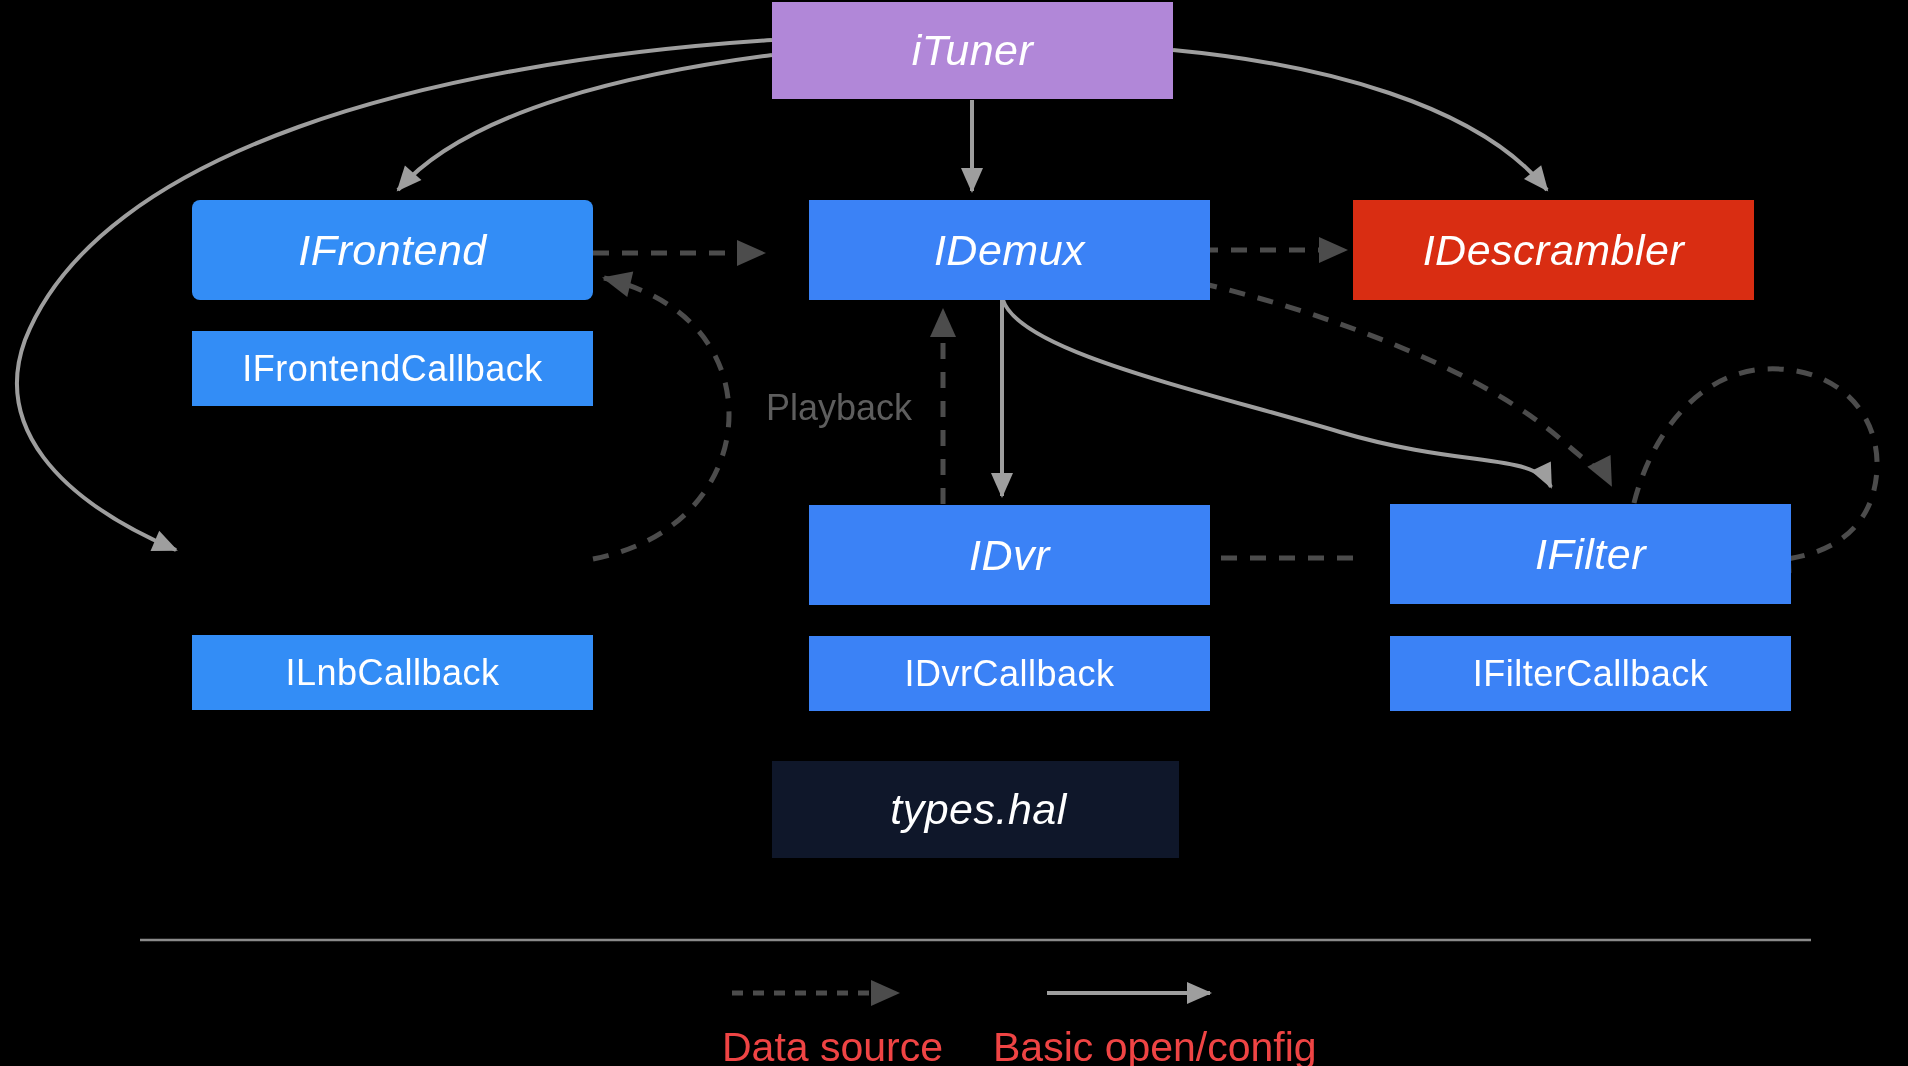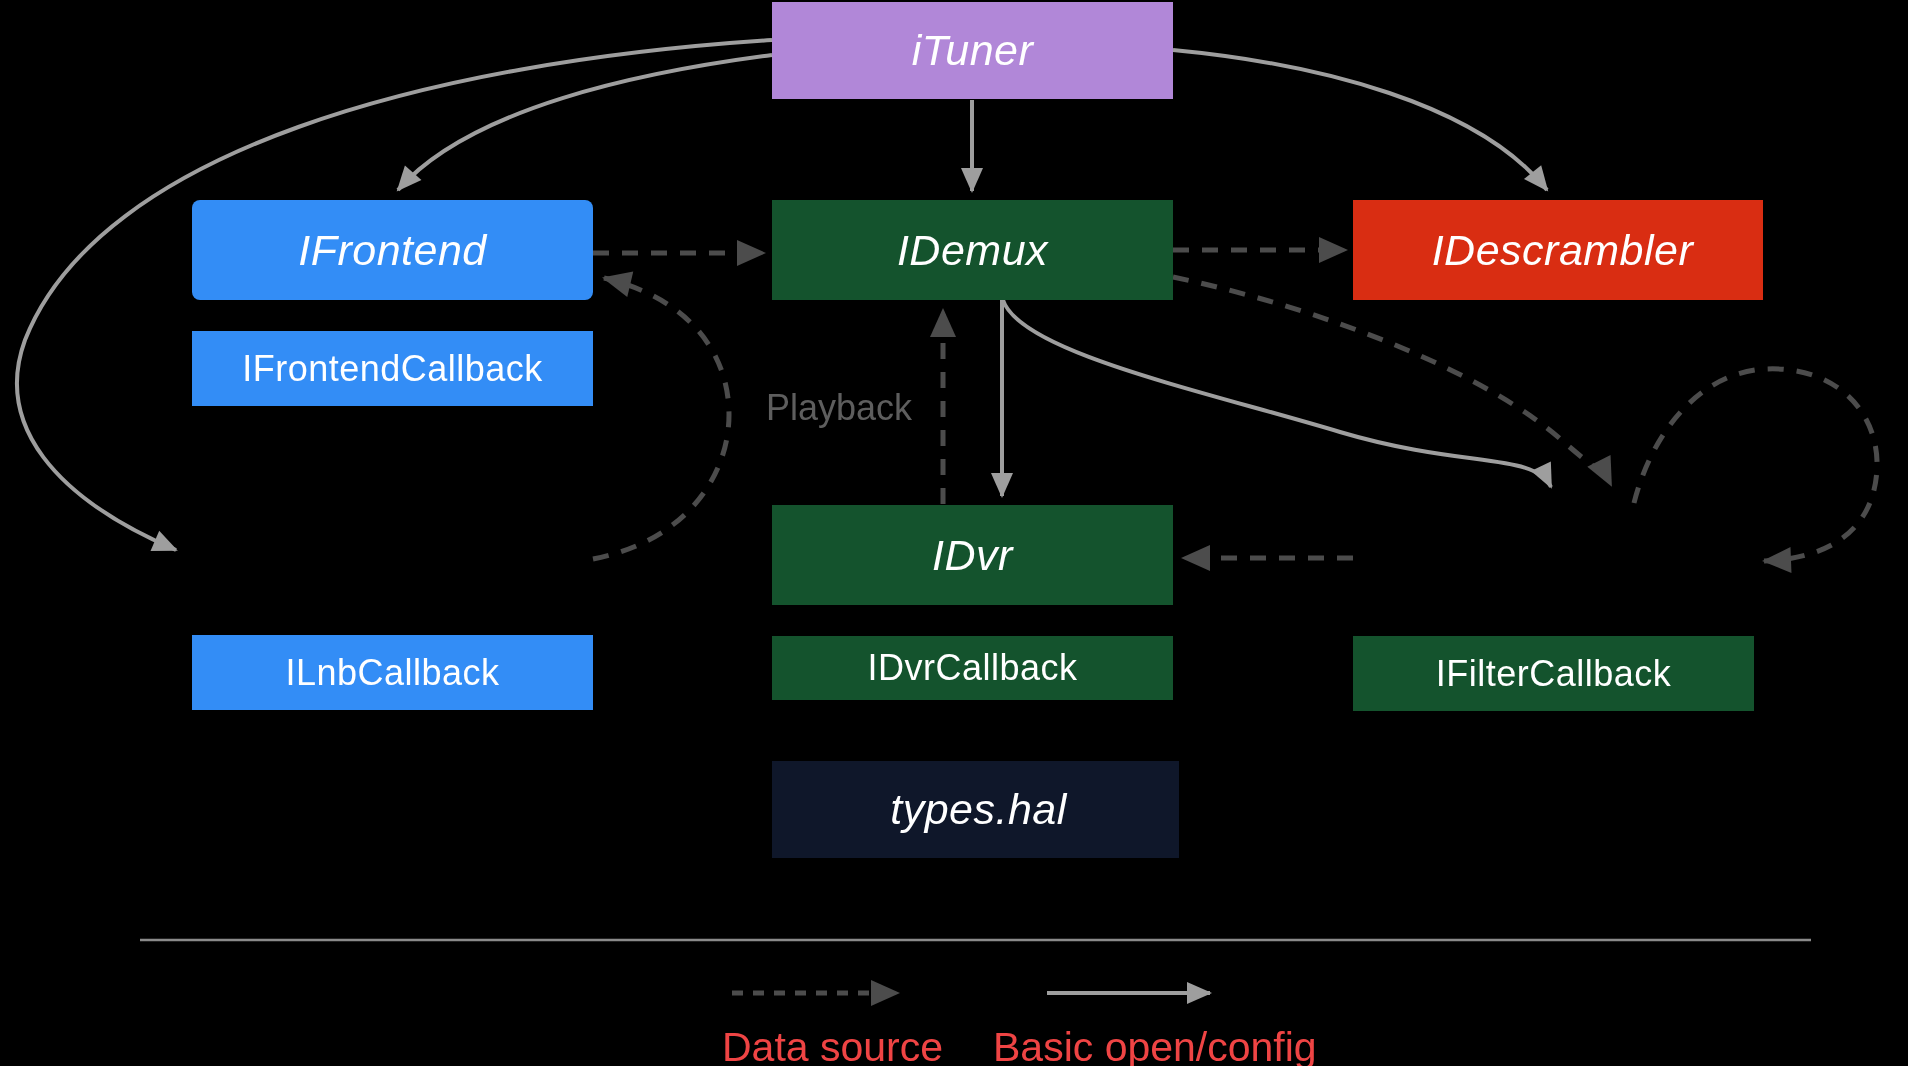--- a/index.html
+++ b/index.html
@@ -19,21 +19,21 @@
     font-family:"Liberation Sans", sans-serif;
     letter-spacing:0.5px;
   }
   .box.main{font-size:43px;font-style:italic;}
   .box.cb{font-size:36px;}
   .col1{left:192px;width:401px;}
   .col2{left:772px;width:401px;}
   .col3{left:1353px;width:401px;}
   .bg-purple{background:#b187d8;}
   .bg-blue{background:#338df6;}
-  .bg-green{background:#14532d;}
+  .bg-green{background:#3b82f6;margin-left:37px;}
   .bg-red{background:#d92d12;}
   .bg-orange{background:#0f172a;padding-left:6px;}
   .annotation{
     position:absolute;z-index:2;
     color:#5e5e5e;font-size:36px;
     white-space:nowrap;
   }
   .legend-label{
     position:absolute;z-index:2;
     color:#ef4444;font-size:41px;
@@ -77,24 +77,25 @@
   </svg>
 
   <div class="box main col2 bg-purple" style="top:2px;height:97px;">iTuner</div>
 
   <div class="box main col1 bg-blue" style="top:200px;height:100px;border-radius:8px;">IFrontend</div>
   <div class="box cb col1 bg-blue" style="top:331px;height:75px;">IFrontendCallback</div>
   <div class="box cb col1 bg-blue" style="top:635px;height:75px;">ILnbCallback</div>
 
   <div class="box main col2 bg-green" style="top:200px;height:100px;">IDemux</div>
   <div class="box main col2 bg-green" style="top:505px;height:100px;">IDvr</div>
-  <div class="box cb col2 bg-green" style="top:636px;height:64px;">IDvrCallback</div>
+  <div class="box cb col2 bg-green" style="top:636px;height:75px;">IDvrCallback</div>
   <div class="box main col2 bg-orange" style="top:761px;height:97px;">types.hal</div>
 
-  <div class="box main col3 bg-red" style="top:200px;height:100px;padding-left:9px;">IDescrambler</div>
+  <div class="box main col3 bg-red" style="top:200px;height:100px;">IDescrambler</div>
+  <div class="box main col3 bg-green" style="top:504px;height:100px;">IFilter</div>
   <div class="box cb col3 bg-green" style="top:636px;height:75px;">IFilterCallback</div>
 
   <div class="annotation" style="left:766px;top:387px;">Playback</div>
 
   <div class="legend-label" style="left:722px;top:1024px;">Data source</div>
   <div class="legend-label" style="left:993px;top:1024px;">Basic open/config</div>
 
 </div>
 
 </body></html>

